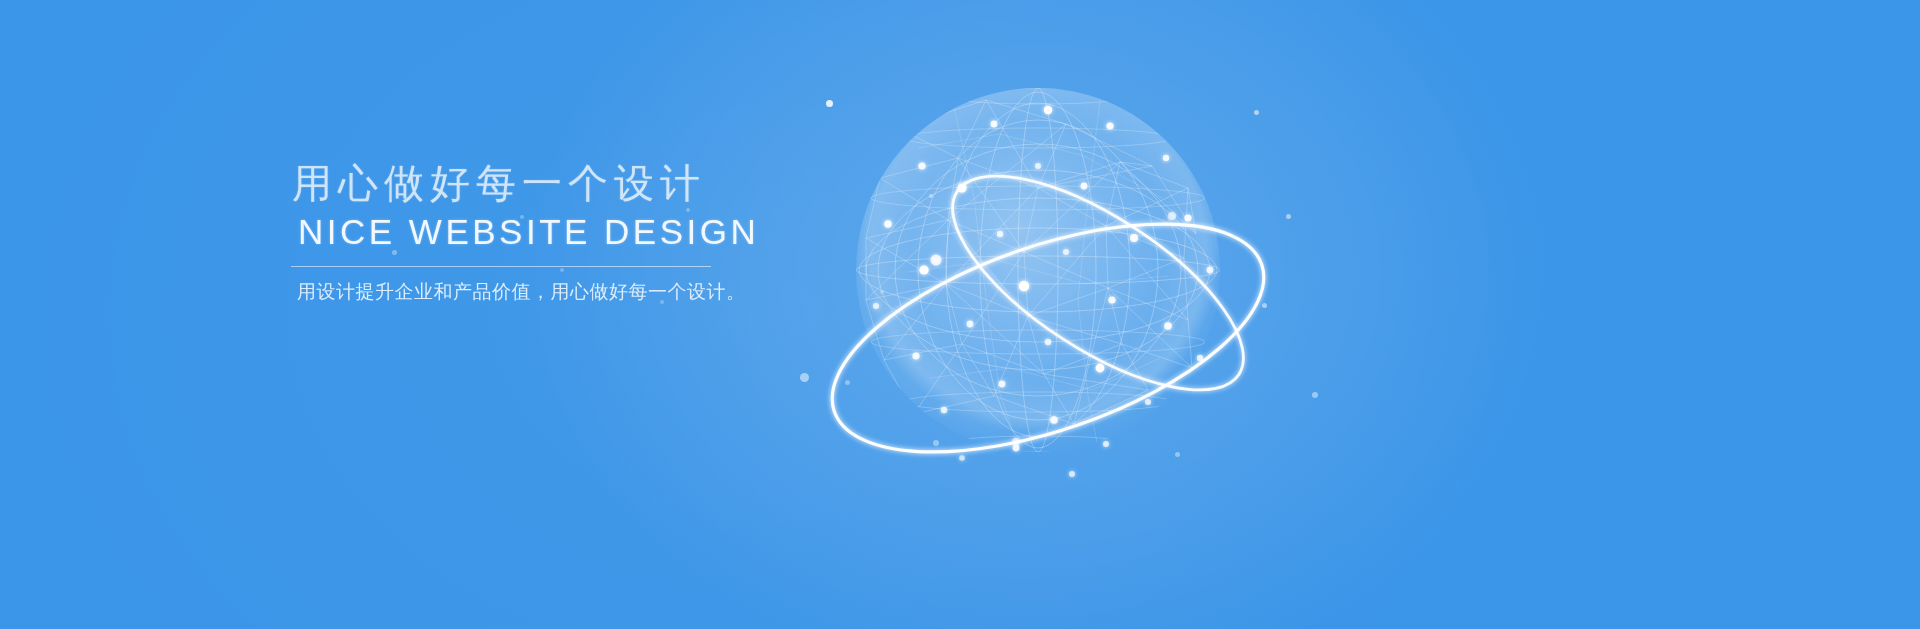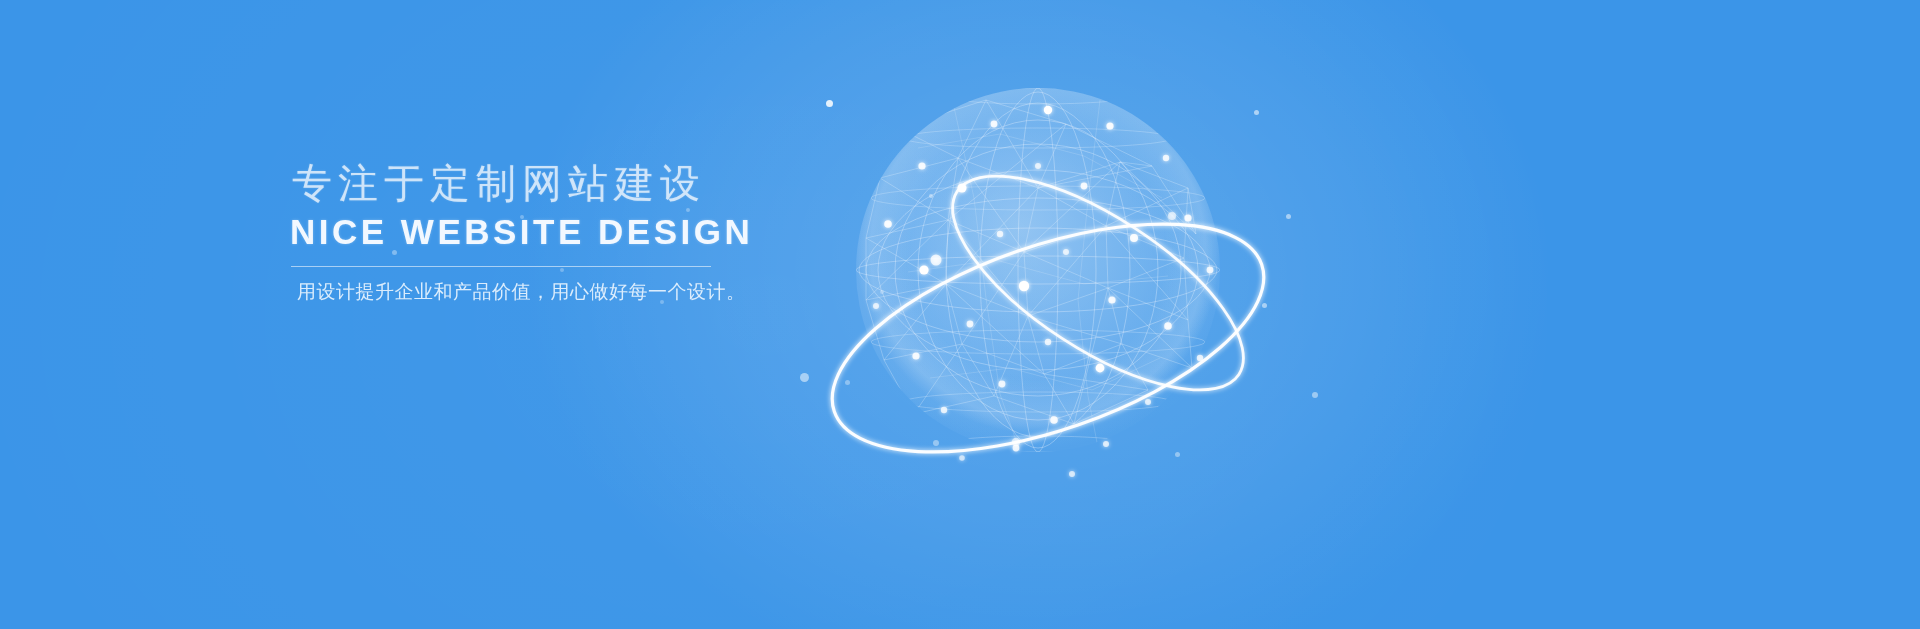--- a/index.html
+++ b/index.html
@@ -53,22 +53,22 @@
     margin: 0 0 4px 4px;
     font-weight: 400;
   }
 
   .headline-en {
     font-size: 35px;
     letter-spacing: 3.5px;
     line-height: 1.18;
     color: #f2f8ff;
     white-space: nowrap;
-    margin: 0 0 0 2px;
-    font-weight: 700;
+    margin: 0 0 0 10px;
+    font-weight: 400;
     text-shadow: 0 0 3px rgba(255,255,255,0.30);
   }
 
   .divider {
     width: 420px;
     height: 1px;
     background: rgba(255,255,255,0.55);
     margin: 14px 0 12px 3px;
   }
 
@@ -260,19 +260,19 @@
 
       <g fill="#ffffff" filter="url(#softGlow)">
         <circle cx="188" cy="222" r="5.5" opacity=".75"></circle>
         <circle cx="424" cy="178" r="4.0" opacity=".6"></circle>
         <circle cx="268" cy="404" r="4.2" opacity=".55"></circle>
       </g>
     </svg>
   </div>
 
   <div class="text-block">
-    <div class="headline-cn">专注于定制网站建设</div>
+    <div class="headline-cn">用心做好每一个设计</div>
     <div class="headline-en">NICE  WEBSITE  DESIGN</div>
     <div class="divider"></div>
     <div class="subtitle-cn">用设计提升企业和产品价值，用心做好每一个设计。</div>
   </div>
 
 </div>
 
 </body></html>

